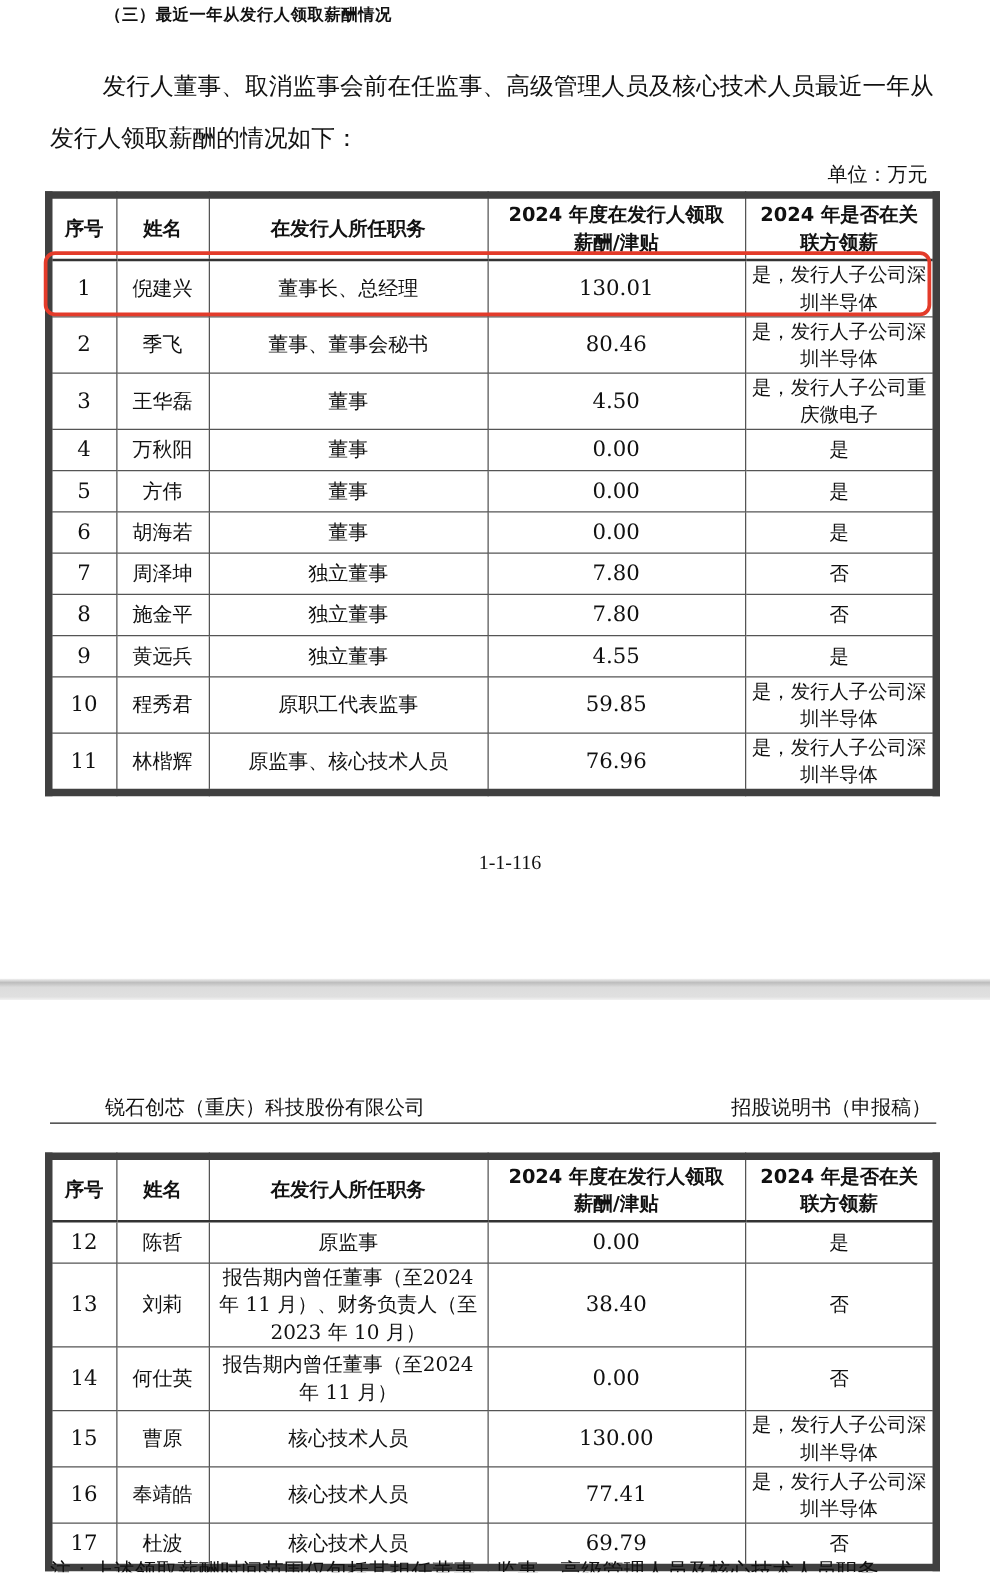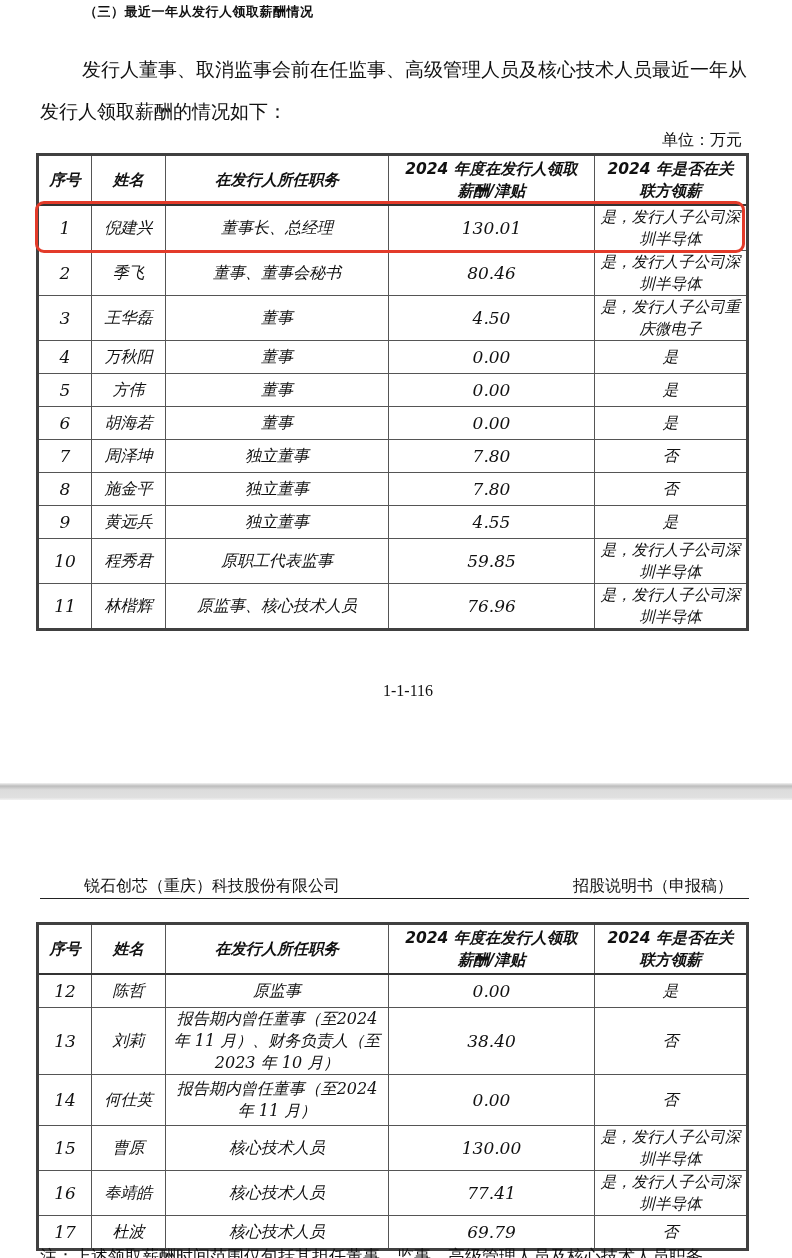--- a/index.html
+++ b/index.html
@@ -10,30 +10,30 @@
   }
   .page { position: absolute; left: 0; width: 792px; background: #fff; }
   .page-1 { top: 0; height: 785px; }
   .page-2 { top: 800px; height: 458px; overflow: hidden; }
   .section-title {
     position: absolute; left: 84px; top: 3px; font-size: 13px; font-weight: bold;
     font-family: "DejaVu Sans", "Liberation Sans", sans-serif; letter-spacing: 0.5px;
   }
   .para {
     position: absolute; left: 40px; width: 712px; font-size: 19px; line-height: 42px;
-    font-family: Liberation Serif, serif;
+    font-family: Liberation Mono, monospace;
   }
   .para-1 { top: 49px; text-indent: 42px; }
   .unit {
     position: absolute; right: 50px; top: 130px; font-size: 16px;
     font-family: "DejaVu Serif", serif;
   }
   table.salary {
     position: absolute; left: 36px; width: 710px; border-collapse: collapse;
-    font-size: 16px; table-layout: fixed; border: 3px solid #404040; font-style: italic;
+    font-size: 16px; table-layout: fixed; border: 6px solid #404040;
   }
   table.salary th, table.salary td {
     border: 1.2px solid #555; padding: 0 4px; text-align: center; vertical-align: middle;
     font-family: "DejaVu Serif", serif;
   }
   table.salary th {
     font-weight: bold; font-family: "DejaVu Sans", sans-serif; font-size: 15.5px;
     line-height: 22px; height: 48px; border-bottom: 2px solid #333;
   }
   table.salary td { line-height: 22px; }
@@ -56,21 +56,21 @@
   }
   .page-gap {
     position: absolute; left: 0; top: 783px; width: 792px; height: 17px;
     background: linear-gradient(#f2f2f2, #bdbdbd 18%, #dcdcdc 40%, #e0e0e0 85%, #f2f2f2);
   }
   .running-header {
     position: absolute; left: 40px; width: 709px; top: 76px; height: 22px;
     border-bottom: 1.5px solid #222; font-size: 16px; font-family: "DejaVu Serif", serif;
   }
   .running-header .left { position: absolute; left: 0; top: 0; margin-left: 44px; }
-  .running-header .right { position: absolute; right: 16px; top: 0; }
+  .running-header .right { position: absolute; right: 4px; top: 0; }
   .footnote {
     position: absolute; left: 40px; top: 445px; font-size: 17px; white-space: nowrap;
     font-family: "DejaVu Serif", serif;
   }
 </style>
 </head>
 <body>
 
 <div class="page page-1">
   <div class="section-title">（三）最近一年从发行人领取薪酬情况</div>

